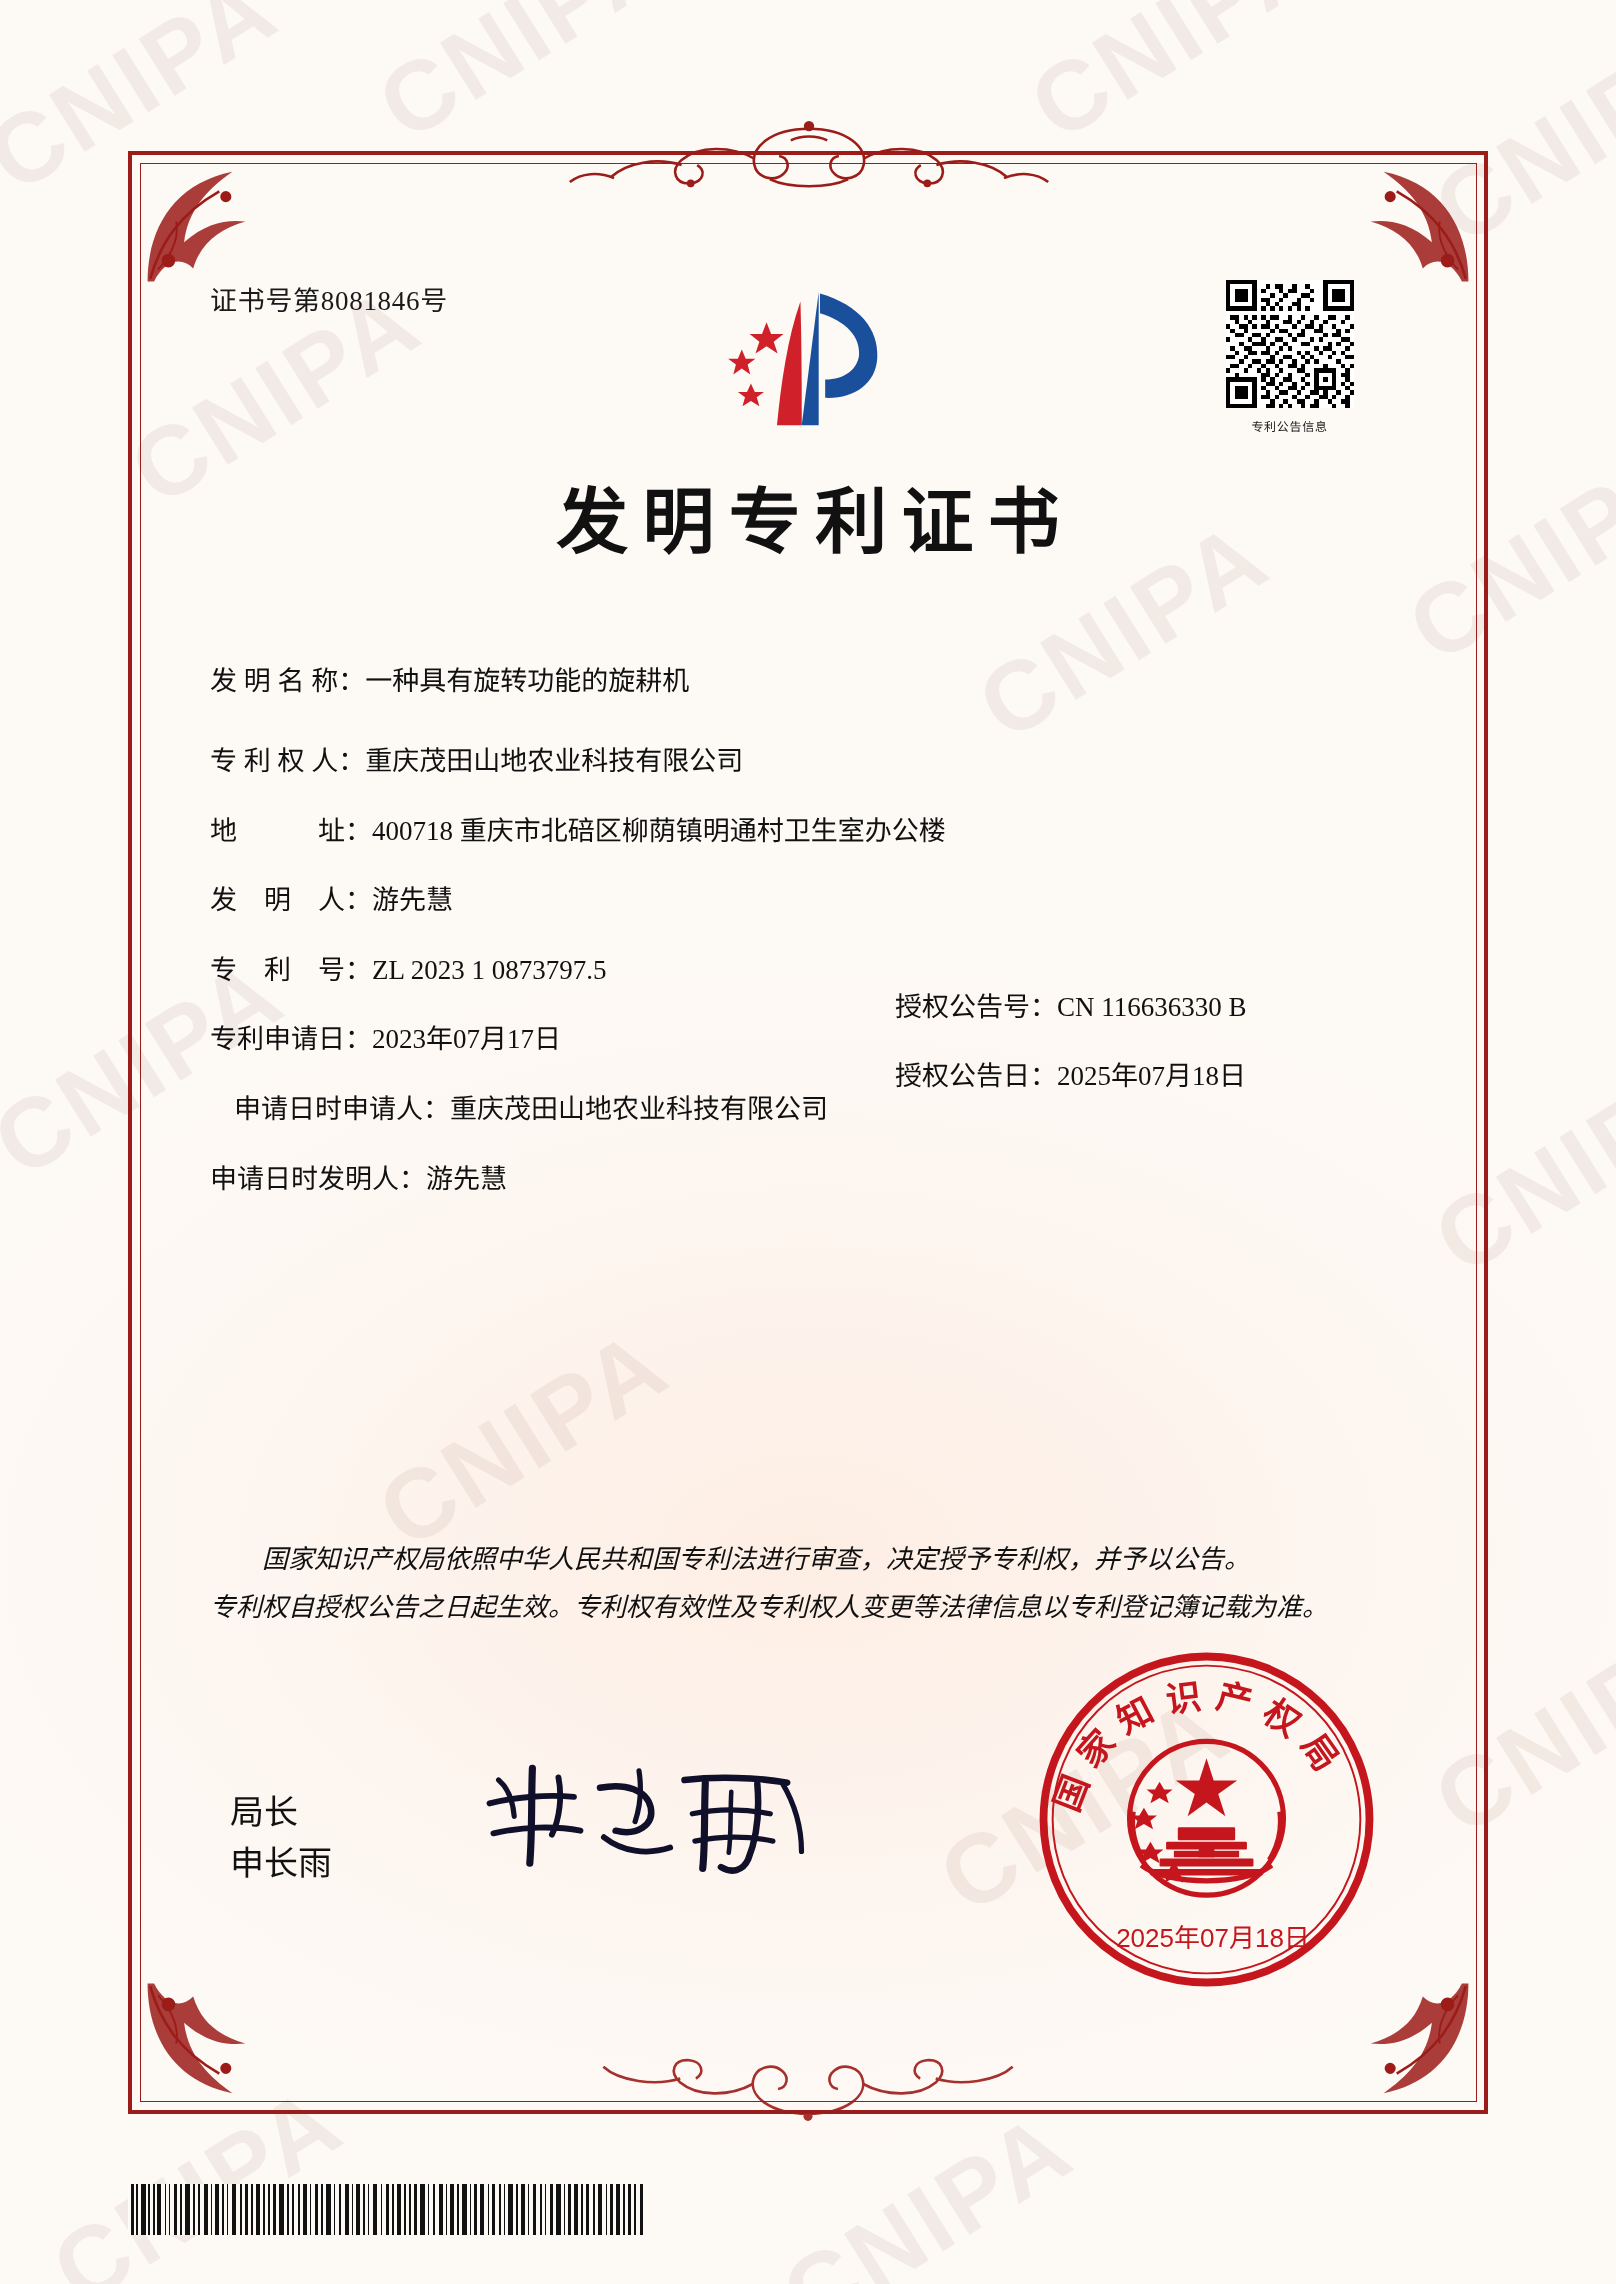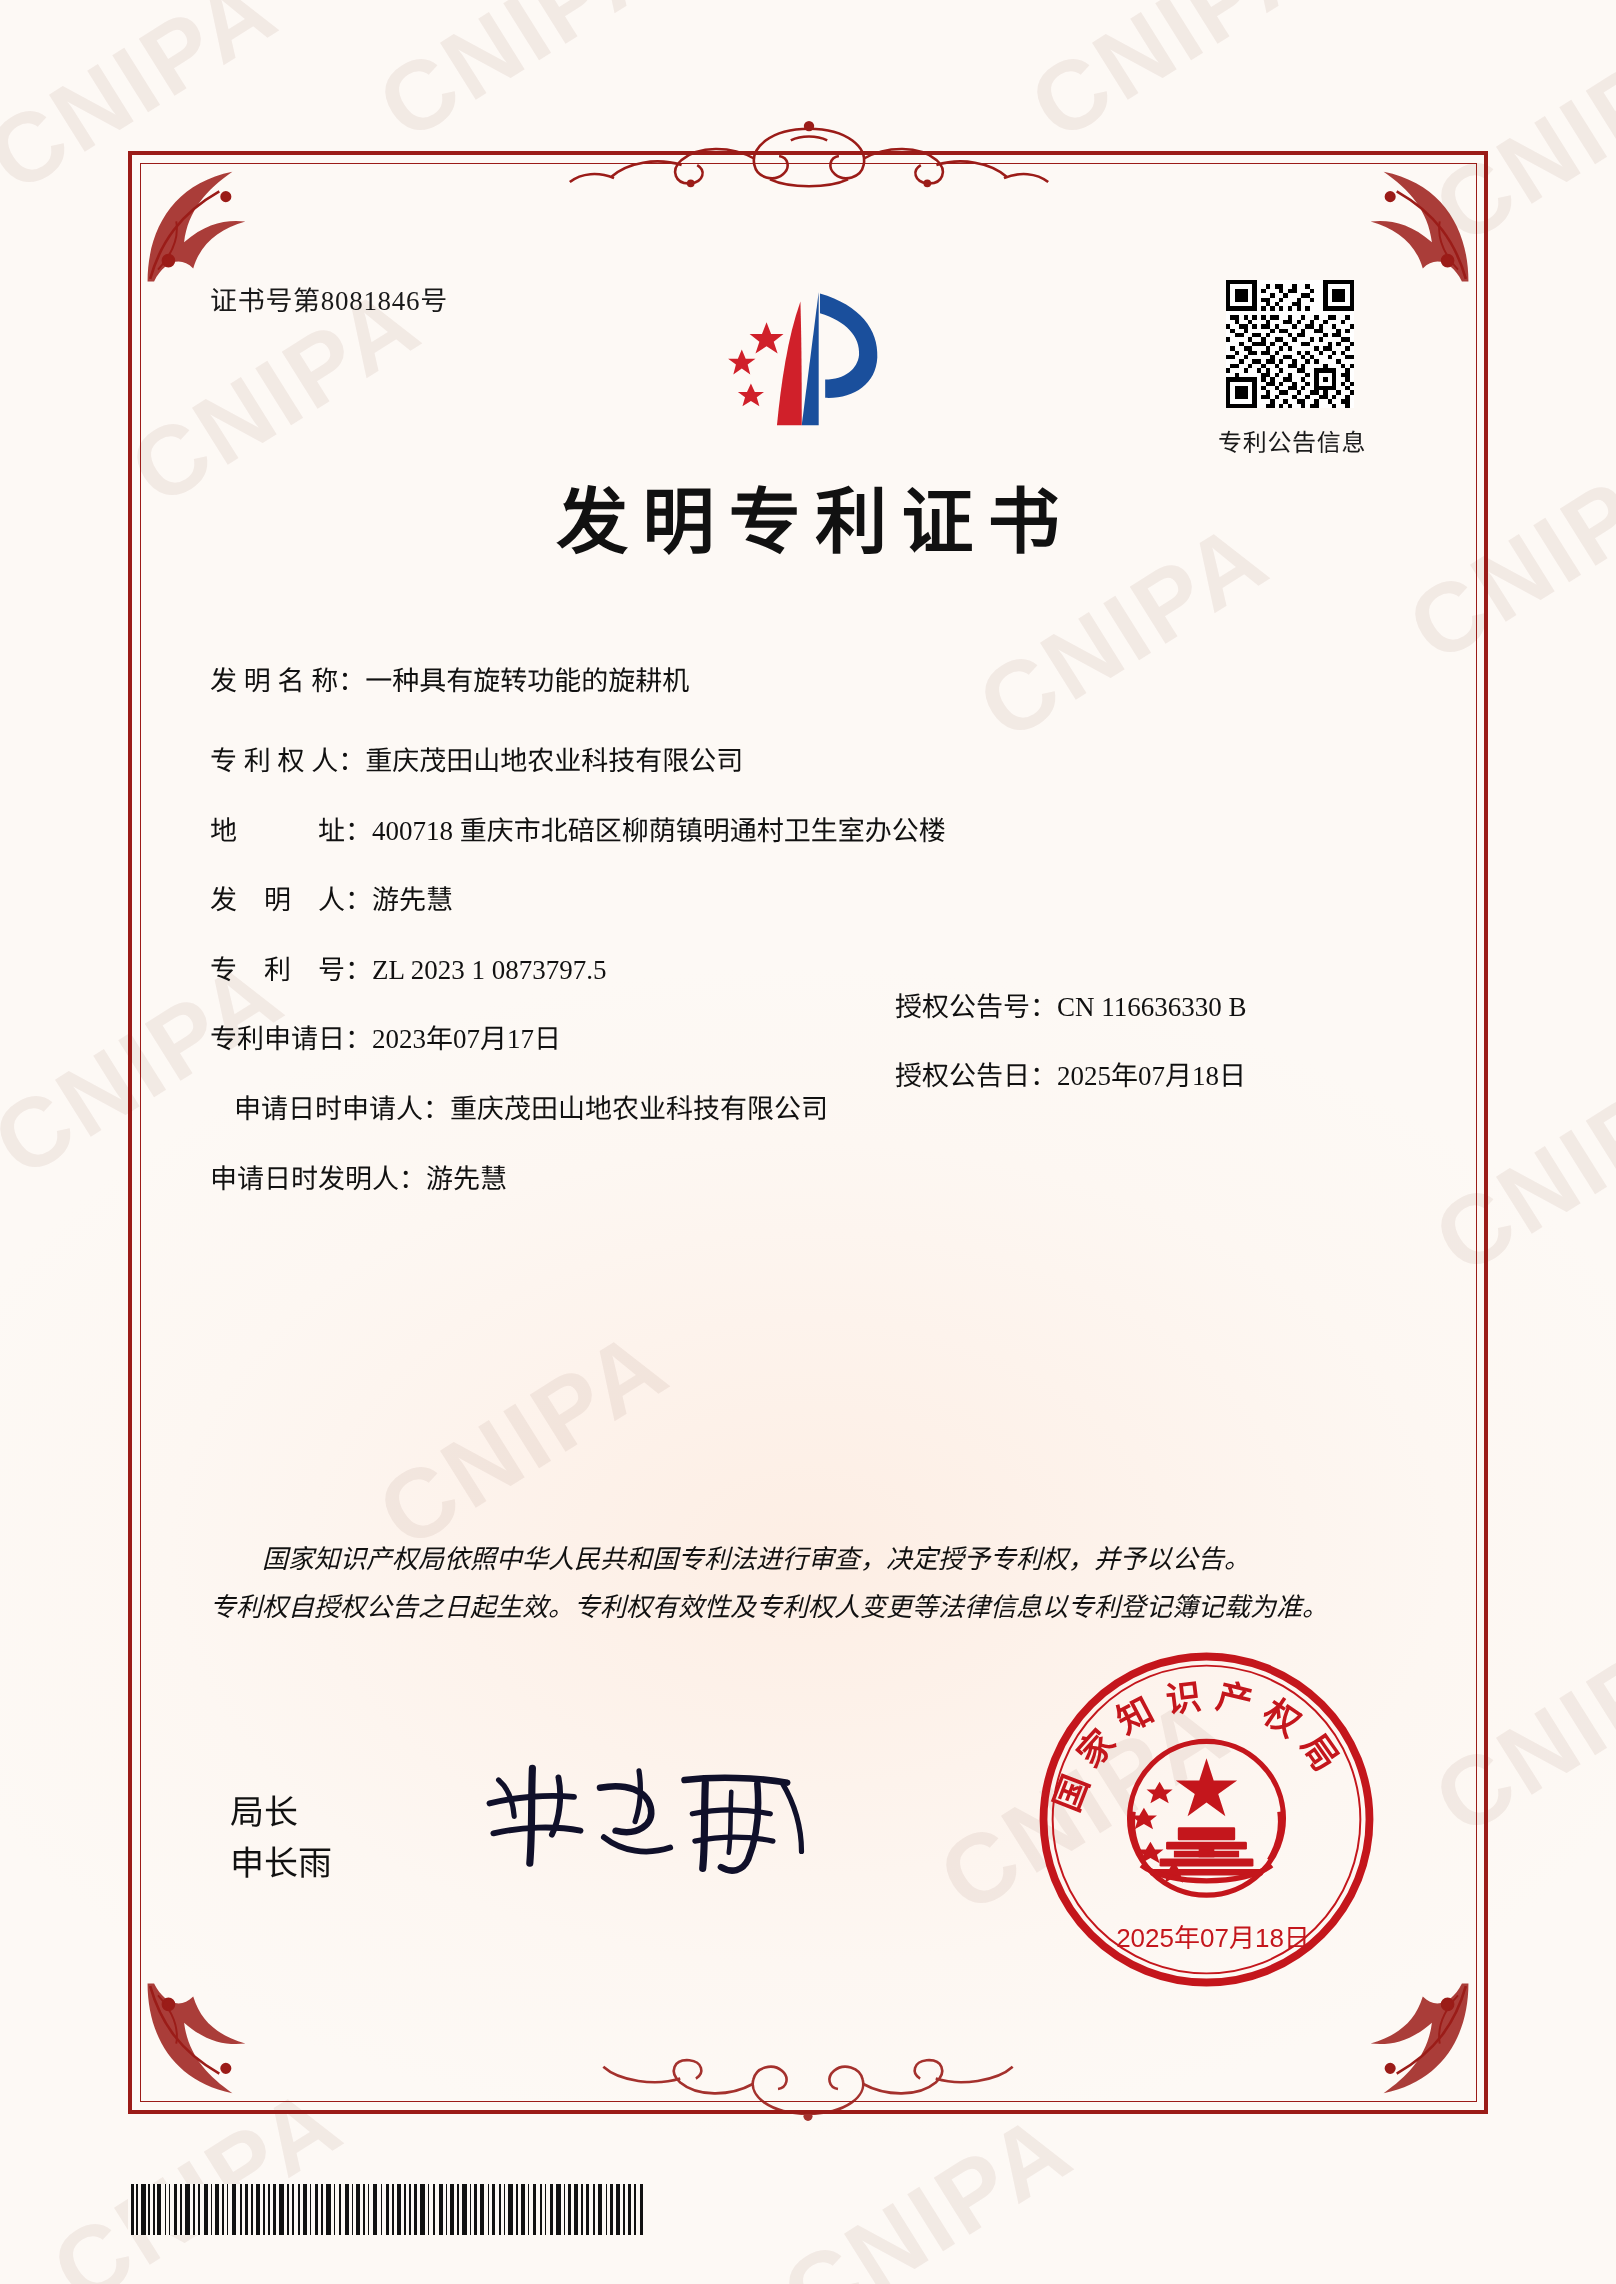--- a/index.html
+++ b/index.html
@@ -117,22 +117,22 @@
     text-align: center;
   }
   #qr-code {
     width: 128px;
     height: 128px;
     margin: 0 auto;
     background-color: #ffffff;
   }
   #qr-code svg { display:block; width:100%; height:100%; }
   #qr-caption {
-    margin-top: 15px;
-    font-size: 24px;
+    margin-top: 9px;
+    font-size: 12px;
     color: #1a1a1a;
     letter-spacing: 0.7px;
     white-space: nowrap;
   }
 
   #main-title {
     position: absolute;
     left: 0;
     right: 0;
     top: 463px;

